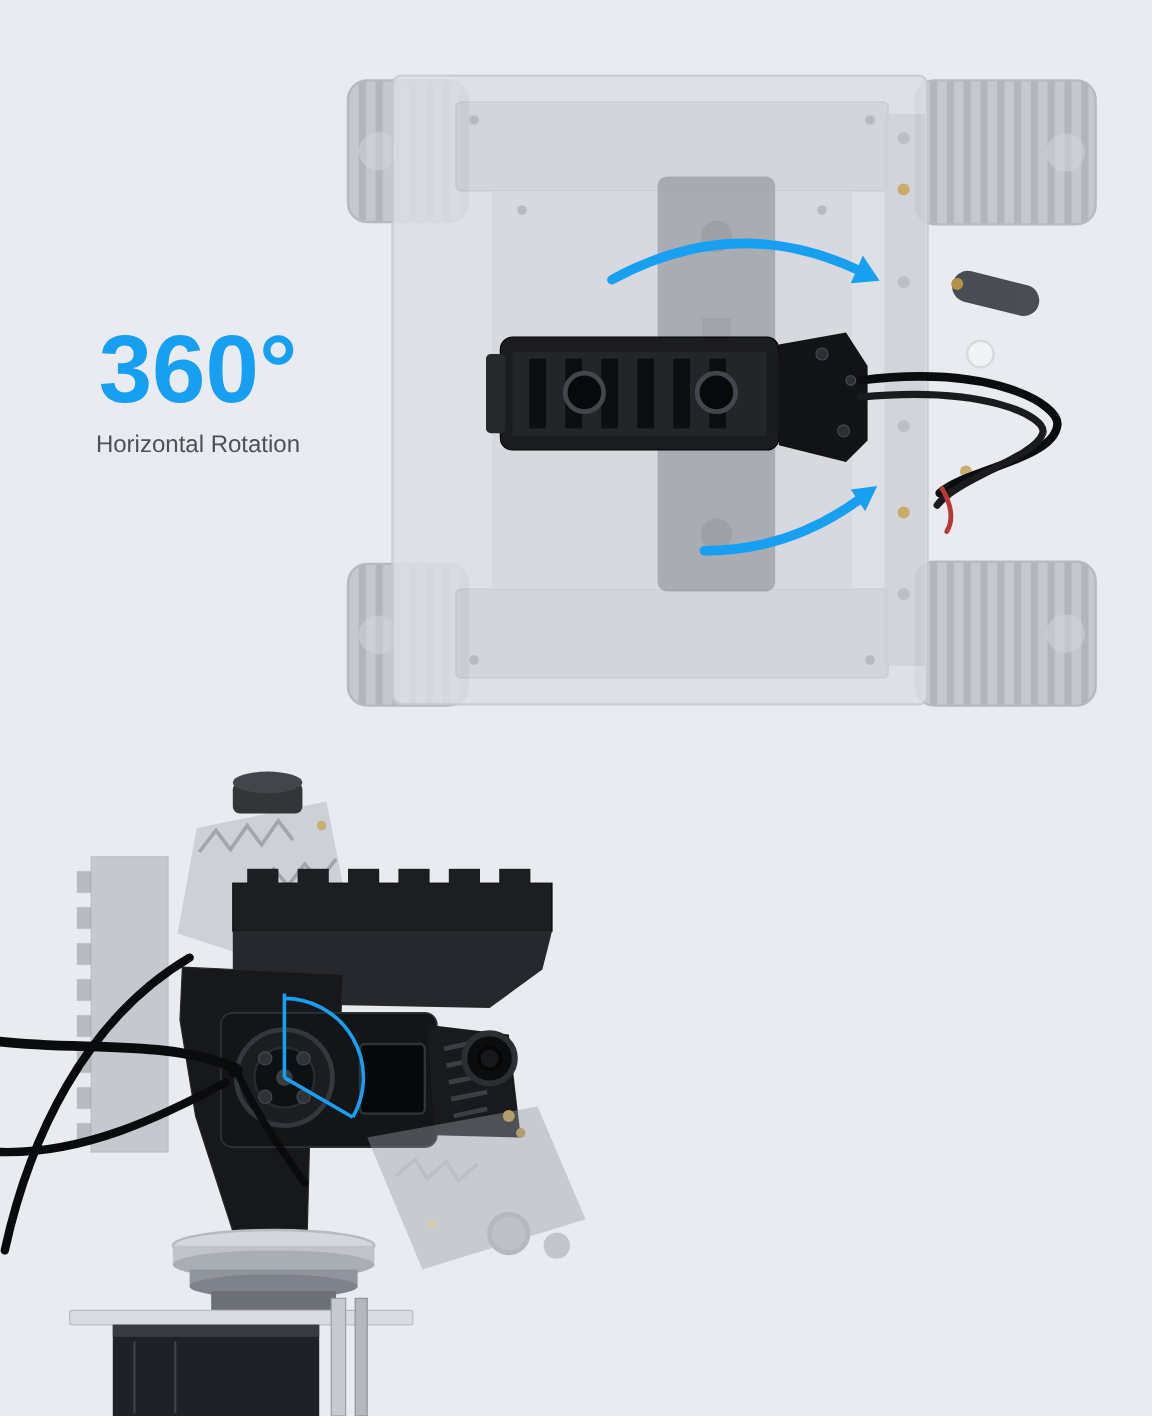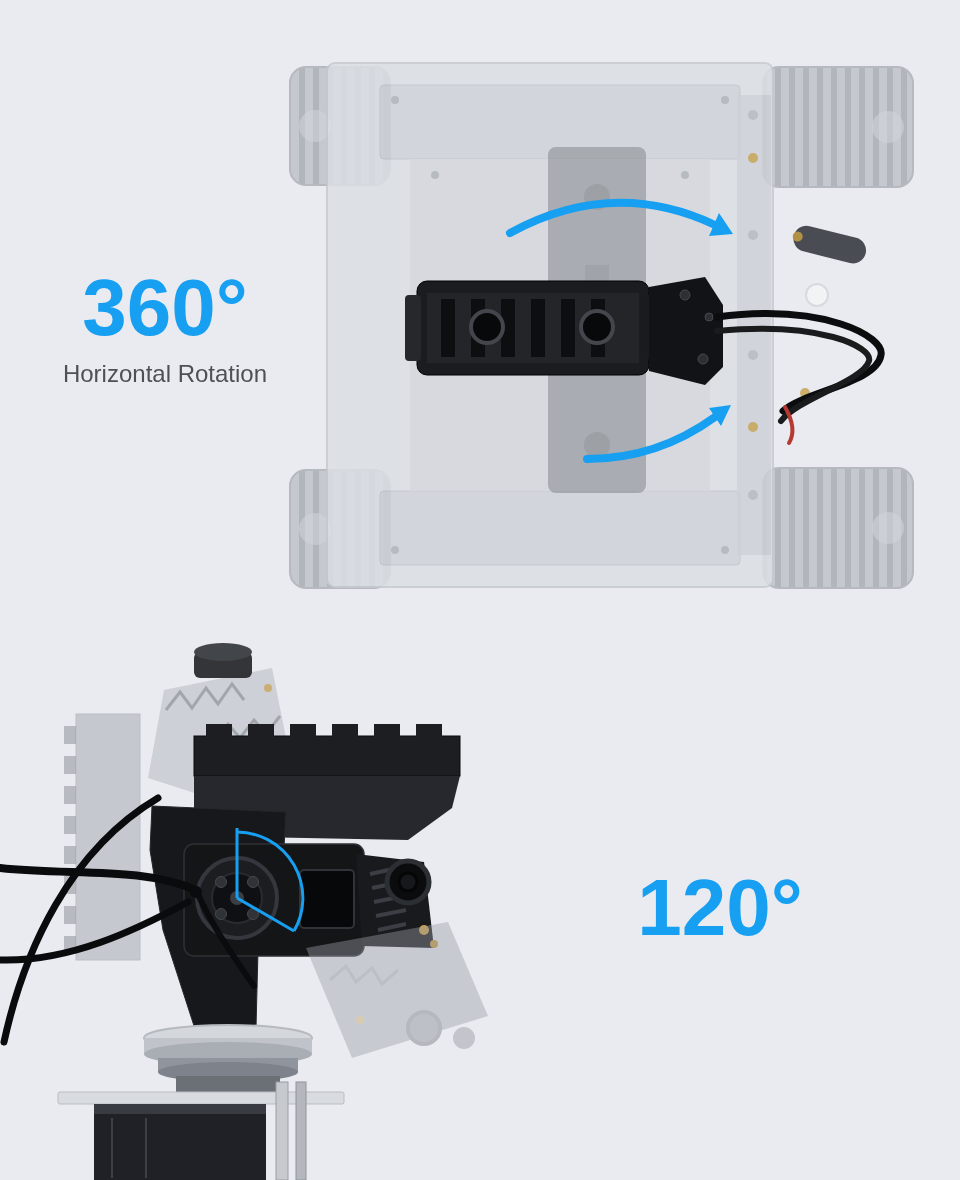--- a/index.html
+++ b/index.html
@@ -23,21 +23,21 @@
   #caption-vertical{left:600px;top:868px;width:240px;}
   .angle-text{
     font-size:80px;
     font-weight:700;
     line-height:1.0;
     color:var(--accent);
     font-family:"Liberation Sans",sans-serif;
   }
   .angle-label{
     margin-top:12px;
-    font-size:24px;
+    font-size:20px;
     font-weight:400;
     color:var(--label-color);
   }
   .accent-stroke{stroke:var(--accent);}
   .accent-fill{fill:var(--accent);}
 </style>
 </head>
 <body>
 
 <div id="page">
@@ -242,17 +242,16 @@
       </g>
 
       <g fill="none" class="accent-stroke" stroke-width="3">
         <path d="M 237 198 L 237 268"></path>
         <path d="M 237 202 A 66 66 0 0 1 294 301"></path>
         <path d="M 294 301 L 237 268"></path>
       </g>
     </svg>
 
     <div id="caption-vertical" class="caption">
-      <div class="angle-text">120°</div>
     </div>
   </div>
 
 </div>
 
 </body></html>

